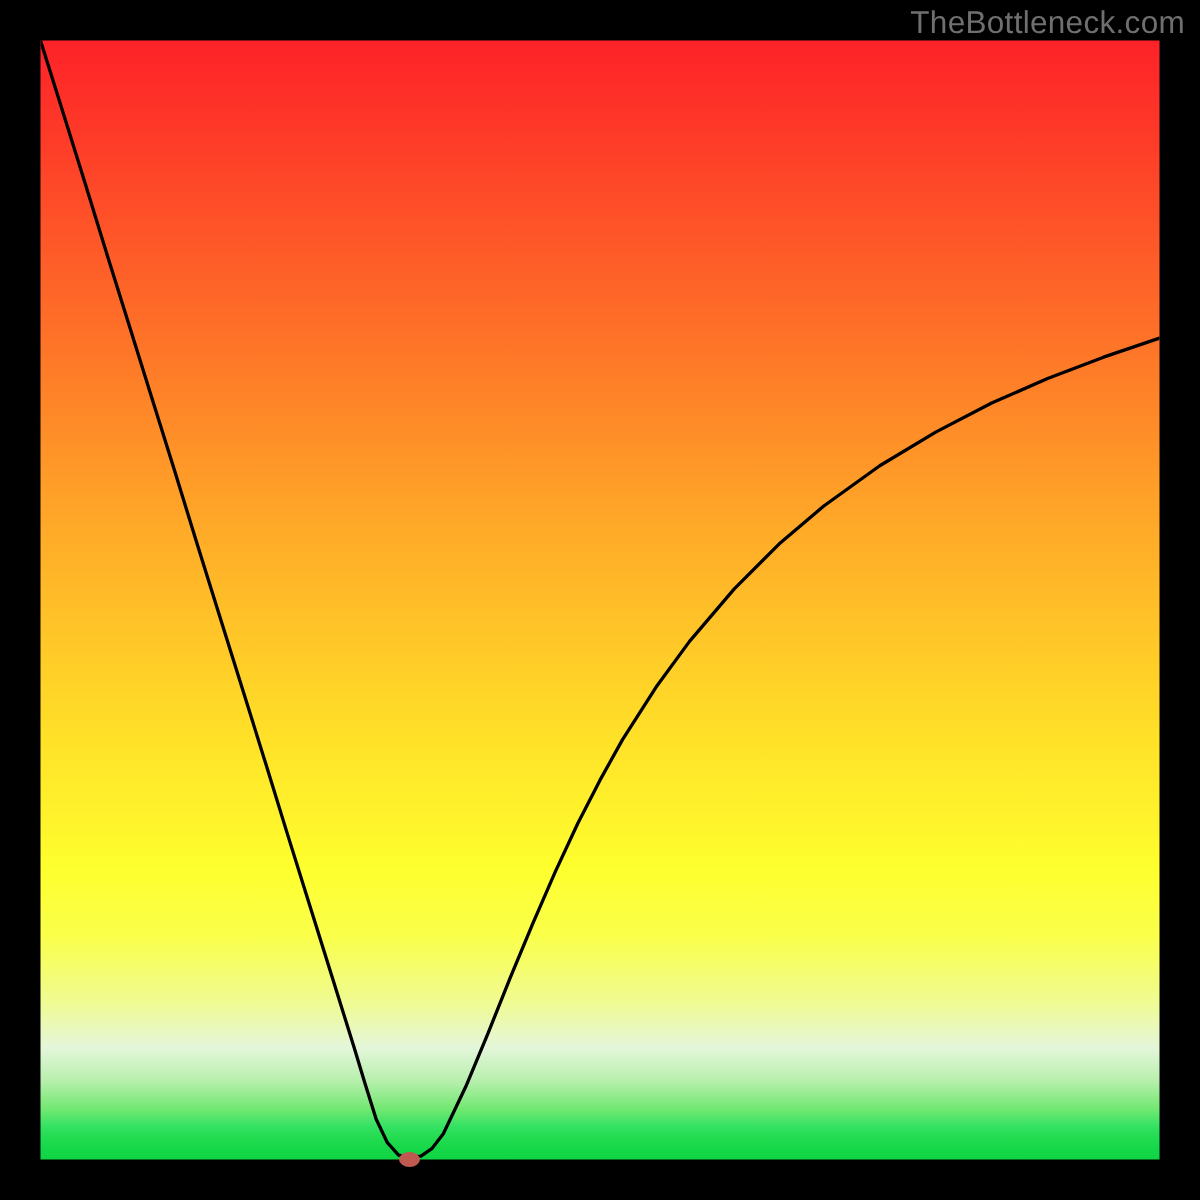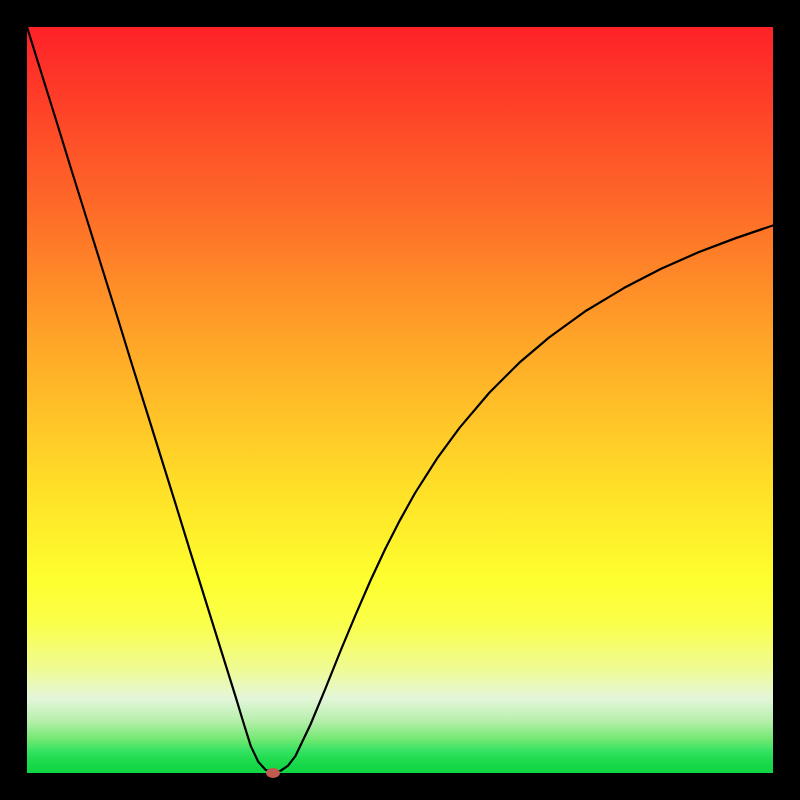--- a/index.html
+++ b/index.html
@@ -65,19 +65,20 @@
     left: 0;
     top: 0;
     width: 746px;
     height: 746px;
   }
 </style>
 </head>
 <body>
 
 <div class="frame">
+  <div class="watermark">TheBottleneck.com</div>
   <div class="plot">
     <svg class="curve" viewBox="0 0 746 746" preserveAspectRatio="none">
       <path id="curve-path" fill="none" stroke="#000" stroke-width="2.2" stroke-linejoin="round" stroke-linecap="round" d="M0.00 0.00 L14.92 47.74 L29.84 95.49 L44.76 143.98 L59.68 191.72 L74.60 239.47 L89.52 287.21 L104.44 335.70 L119.36 383.44 L134.28 431.19 L149.20 478.93 L164.12 527.42 L179.04 575.17 L193.96 622.91 L208.88 670.65 L216.34 695.27 L223.80 719.14 L231.26 734.81 L238.72 743.02 L246.18 744.51 L253.64 743.76 L261.10 738.54 L268.56 728.84 L283.48 697.51 L298.40 661.70 L313.32 624.40 L328.24 588.59 L343.16 554.28 L358.08 522.20 L373.00 493.11 L387.92 466.25 L410.30 431.19 L432.68 400.60 L462.52 365.54 L492.36 335.70 L522.20 310.34 L559.50 283.48 L596.80 261.10 L634.10 241.70 L671.40 225.29 L708.70 211.12 L746.00 198.44 "></path>
     </svg>
     <div id="opt-marker" class="marker" style="left: 246.18px; top: 746px;"></div>
   </div>
 </div>
 
 </body></html>

